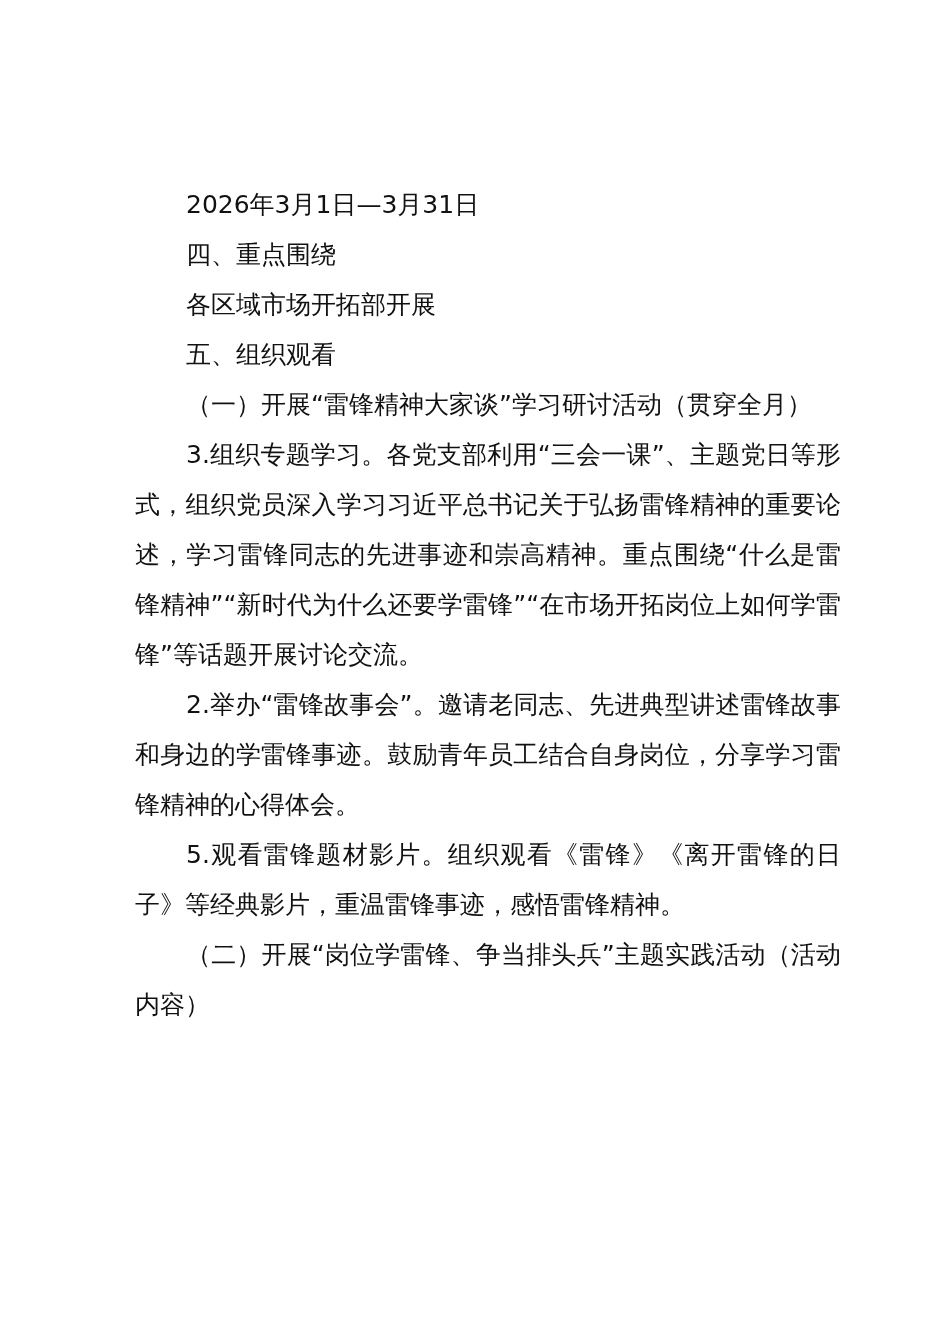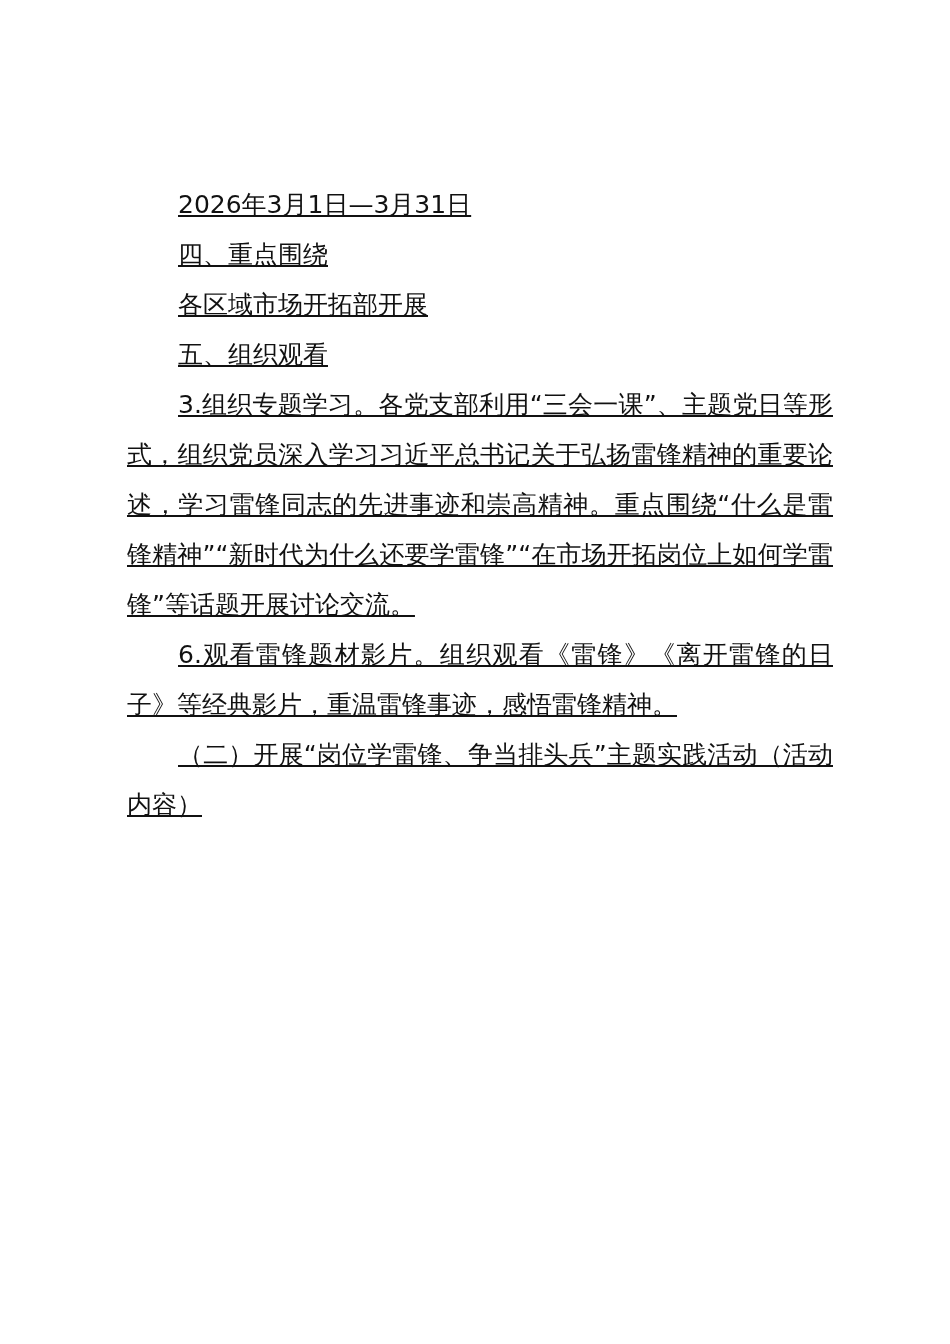--- a/index.html
+++ b/index.html
@@ -8,43 +8,44 @@
       background: #ffffff;
     }
     body {
       width: 950px;
       height: 1344px;
       overflow: hidden;
       position: relative;
     }
     .page {
       position: absolute;
-      left: 127px;
+      left: 135px;
       top: 180px;
       width: 706px;
       font-family: "DejaVu Sans", "Liberation Sans", sans-serif;
       font-size: 25px;
       line-height: 50px;
       color: #111111;
       letter-spacing: 0px;
-      text-decoration: underline;
     }
     .para {
       margin: 0;
       padding: 0;
       text-indent: 51px;
       text-align: justify;
       text-justify: inter-character;
       word-break: break-all;
     }
   </style>
 </head>
 <body>
 
 <div class="page">
   <p class="para">2026年3月1日—3月31日</p>
   <p class="para">四、重点围绕</p>
   <p class="para">各区域市场开拓部开展</p>
   <p class="para">五、组织观看</p>
+  <p class="para">（一）开展“雷锋精神大家谈”学习研讨活动（贯穿全月）</p>
   <p class="para">3.组织专题学习。各党支部利用“三会一课”、主题党日等形式，组织党员深入学习习近平总书记关于弘扬雷锋精神的重要论述，学习雷锋同志的先进事迹和崇高精神。重点围绕“什么是雷锋精神”“新时代为什么还要学雷锋”“在市场开拓岗位上如何学雷锋”等话题开展讨论交流。</p>
-  <p class="para">6.观看雷锋题材影片。组织观看《雷锋》《离开雷锋的日子》等经典影片，重温雷锋事迹，感悟雷锋精神。</p>
+  <p class="para">2.举办“雷锋故事会”。邀请老同志、先进典型讲述雷锋故事和身边的学雷锋事迹。鼓励青年员工结合自身岗位，分享学习雷锋精神的心得体会。</p>
+  <p class="para">5.观看雷锋题材影片。组织观看《雷锋》《离开雷锋的日子》等经典影片，重温雷锋事迹，感悟雷锋精神。</p>
   <p class="para">（二）开展“岗位学雷锋、争当排头兵”主题实践活动（活动内容）</p>
 </div>
 
 </body></html>

